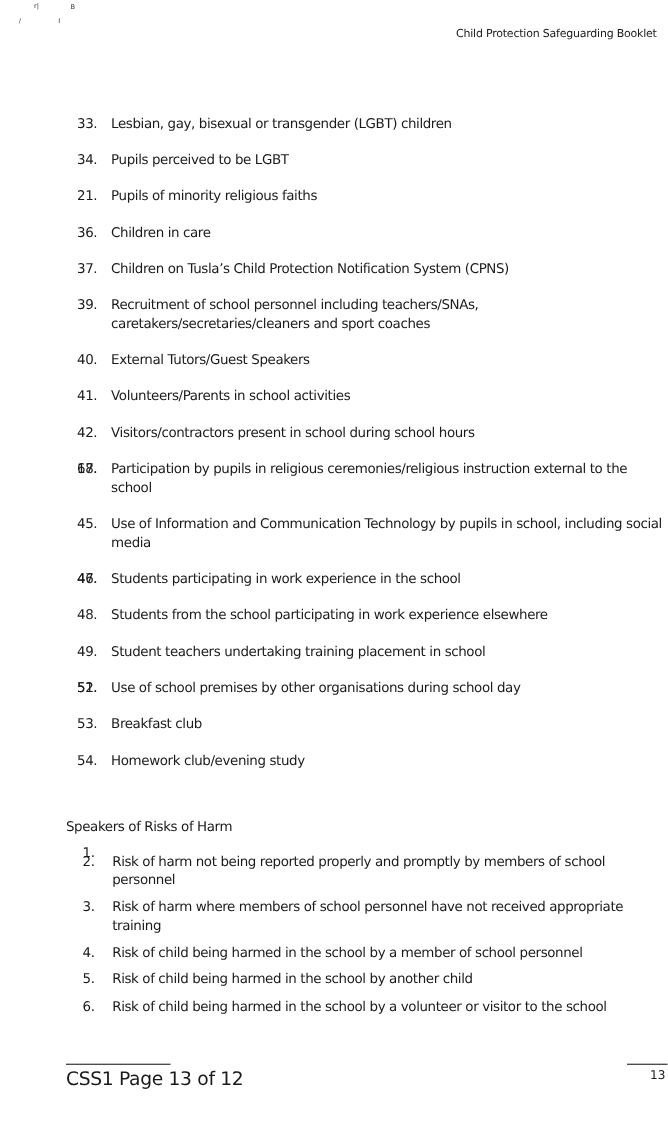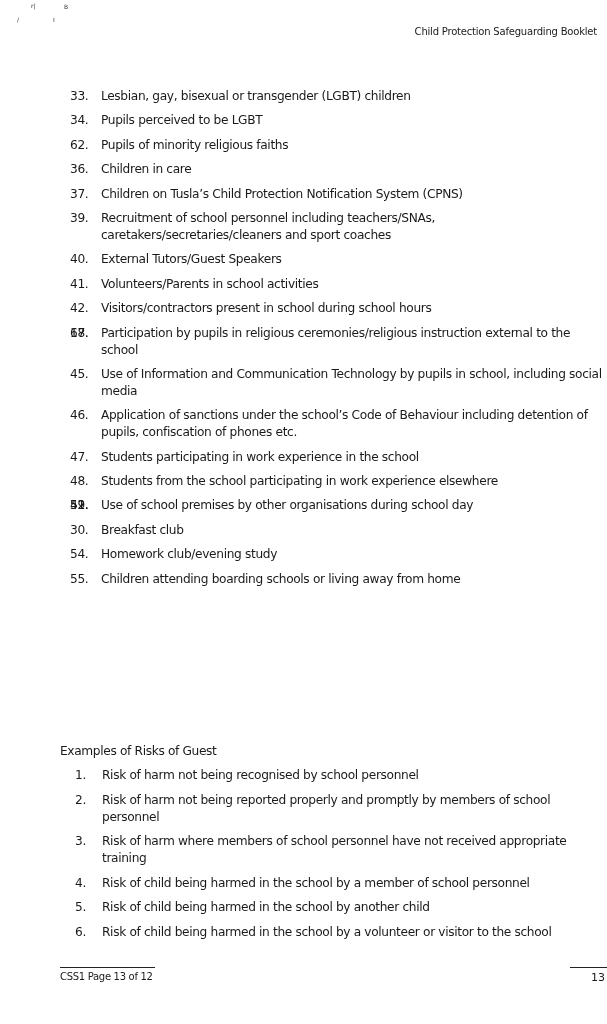--- a/index.html
+++ b/index.html
@@ -9,75 +9,74 @@
     color: #1a1a1a;
   }
   .scan-mark { position: absolute; color: #333; font-size: 6px; line-height: 1; }
   .header-title {
     position: absolute; top: 26px; right: 10px;
     font-size: 10px; color: #1a1a1a; letter-spacing: -0.2px; padding-left: 44px;
   }
   .list { position: absolute; left: 70px; top: 88px; width: 535px; margin: 0; padding: 0; list-style: none; }
   .list li {
     position: relative; padding-left: 31px; font-size: 12.2px; line-height: 17px;
-    margin-bottom: 7.4px; letter-spacing: -0.35px;
+    margin-bottom: 7.4px; letter-spacing: -0.35px; margin-top: 16px;
   }
   .list li .num { position: absolute; left: 0; top: 0; }
   .section-title {
     position: absolute; left: 60px; top: 744px; font-size: 12.2px; letter-spacing: -0.35px;
   }
   .risks { position: absolute; left: 75px; top: 767px; width: 525px; margin: 0; padding: 0; list-style: none; }
   .risks li {
     position: relative; padding-left: 27px; font-size: 12.2px; line-height: 17px;
     margin-bottom: 7.6px; letter-spacing: -0.35px;
   }
   .risks li .num { position: absolute; left: 0; top: 0; }
   .footer-rule-left { position: absolute; left: 60px; top: 967px; width: 95px; border-top: 1px solid #222; }
   .footer-rule-right { position: absolute; left: 570px; top: 967px; width: 37px; border-top: 1px solid #222; }
-  .footer-left { position: absolute; left: 60px; top: 971px; font-size: 10px; letter-spacing: -0.3px; }
+  .footer-left { position: absolute; left: 60px; top: 971px; font-size: 17px; letter-spacing: -0.3px; }
   .footer-right { position: absolute; right: 2px; top: 971px; font-size: 11px; }
 </style>
 </head>
 <body>
 
 <span class="scan-mark" style="left:31px;top:3px;">r|</span>
 <span class="scan-mark" style="left:64px;top:4px;">B</span>
 <span class="scan-mark" style="left:17px;top:17px;">/</span>
 <span class="scan-mark" style="left:53px;top:17px;">I</span>
 
 <div class="header-title">Child Protection Safeguarding Booklet</div>
 
 <ol class="list" id="main-list">
     <li><span class="num">33.</span><span>Lesbian, gay, bisexual or transgender (LGBT) children</span></li>
     <li><span class="num">34.</span><span>Pupils perceived to be LGBT</span></li>
-    <li><span class="num">62.</span><span>Pupils of minority religious faiths</span></li>
+    <li><span class="num">21.</span><span>Pupils of minority religious faiths</span></li>
     <li><span class="num">36.</span><span>Children in care</span></li>
     <li><span class="num">37.</span><span>Children on Tusla’s Child Protection Notification System (CPNS)</span></li>
     <li><span class="num">39.</span><span>Recruitment of school personnel including teachers/SNAs, caretakers/secretaries/cleaners and sport coaches</span></li>
     <li><span class="num">40.</span><span>External Tutors/Guest Speakers</span></li>
     <li><span class="num">41.</span><span>Volunteers/Parents in school activities</span></li>
     <li><span class="num">42.</span><span>Visitors/contractors present in school during school hours</span></li>
     <li><span class="num">67.</span></li>
     <li><span class="num">18.</span><span>Participation by pupils in religious ceremonies/religious instruction external to the school</span></li>
     <li><span class="num">45.</span><span>Use of Information and Communication Technology by pupils in school, including social media</span></li>
-    <li><span class="num">46.</span><span>Application of sanctions under the school’s Code of Behaviour including detention of pupils, confiscation of phones etc.</span></li>
+    <li><span class="num">46.</span></li>
     <li><span class="num">47.</span><span>Students participating in work experience in the school</span></li>
     <li><span class="num">48.</span><span>Students from the school participating in work experience elsewhere</span></li>
-    <li><span class="num">49.</span></li>
+    <li><span class="num">49.</span><span>Student teachers undertaking training placement in school</span></li>
     <li><span class="num">51.</span></li>
     <li><span class="num">52.</span><span>Use of school premises by other organisations during school day</span></li>
-    <li><span class="num">30.</span><span>Breakfast club</span></li>
+    <li><span class="num">53.</span><span>Breakfast club</span></li>
     <li><span class="num">54.</span><span>Homework club/evening study</span></li>
-    <li><span class="num">55.</span><span>Children attending boarding schools or living away from home</span></li>
   </ol>
 
-<div class="section-title">Examples of Risks of Guest</div>
+<div class="section-title">Speakers of Risks of Harm</div>
 
 <ol class="risks" id="risk-list">
-    <li><span class="num">1.</span><span>Risk of harm not being recognised by school personnel</span></li>
+    <li><span class="num">1.</span></li>
     <li><span class="num">2.</span><span>Risk of harm not being reported properly and promptly by members of school personnel</span></li>
     <li><span class="num">3.</span><span>Risk of harm where members of school personnel have not received appropriate training</span></li>
     <li><span class="num">4.</span><span>Risk of child being harmed in the school by a member of school personnel</span></li>
     <li><span class="num">5.</span><span>Risk of child being harmed in the school by another child</span></li>
     <li><span class="num">6.</span><span>Risk of child being harmed in the school by a volunteer or visitor to the school</span></li>
   </ol>
 
 <div class="footer-rule-left"></div>
 <div class="footer-rule-right"></div>
 <div class="footer-left">CSS1 Page 13 of 12</div>

